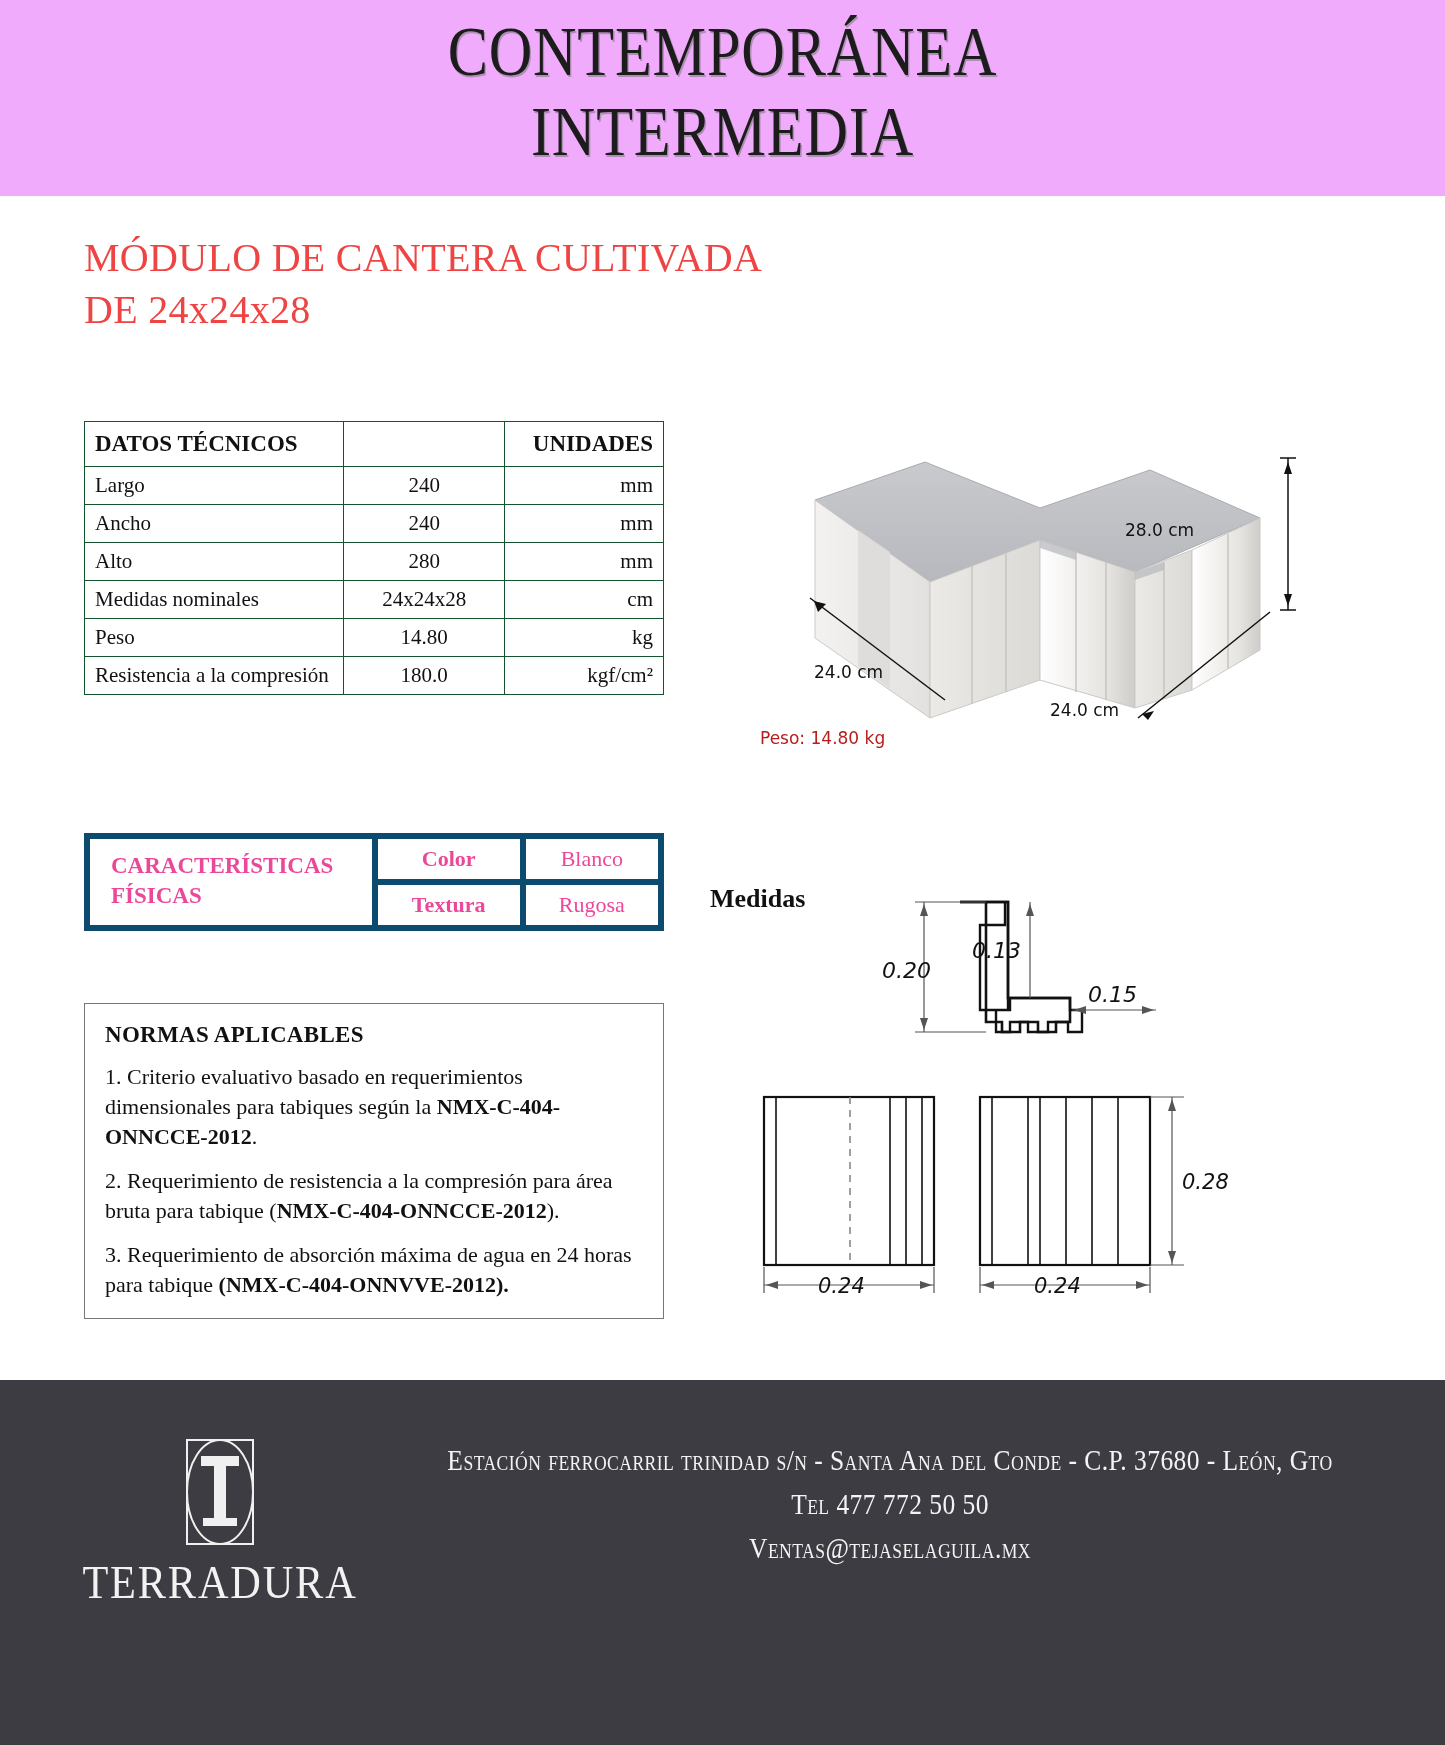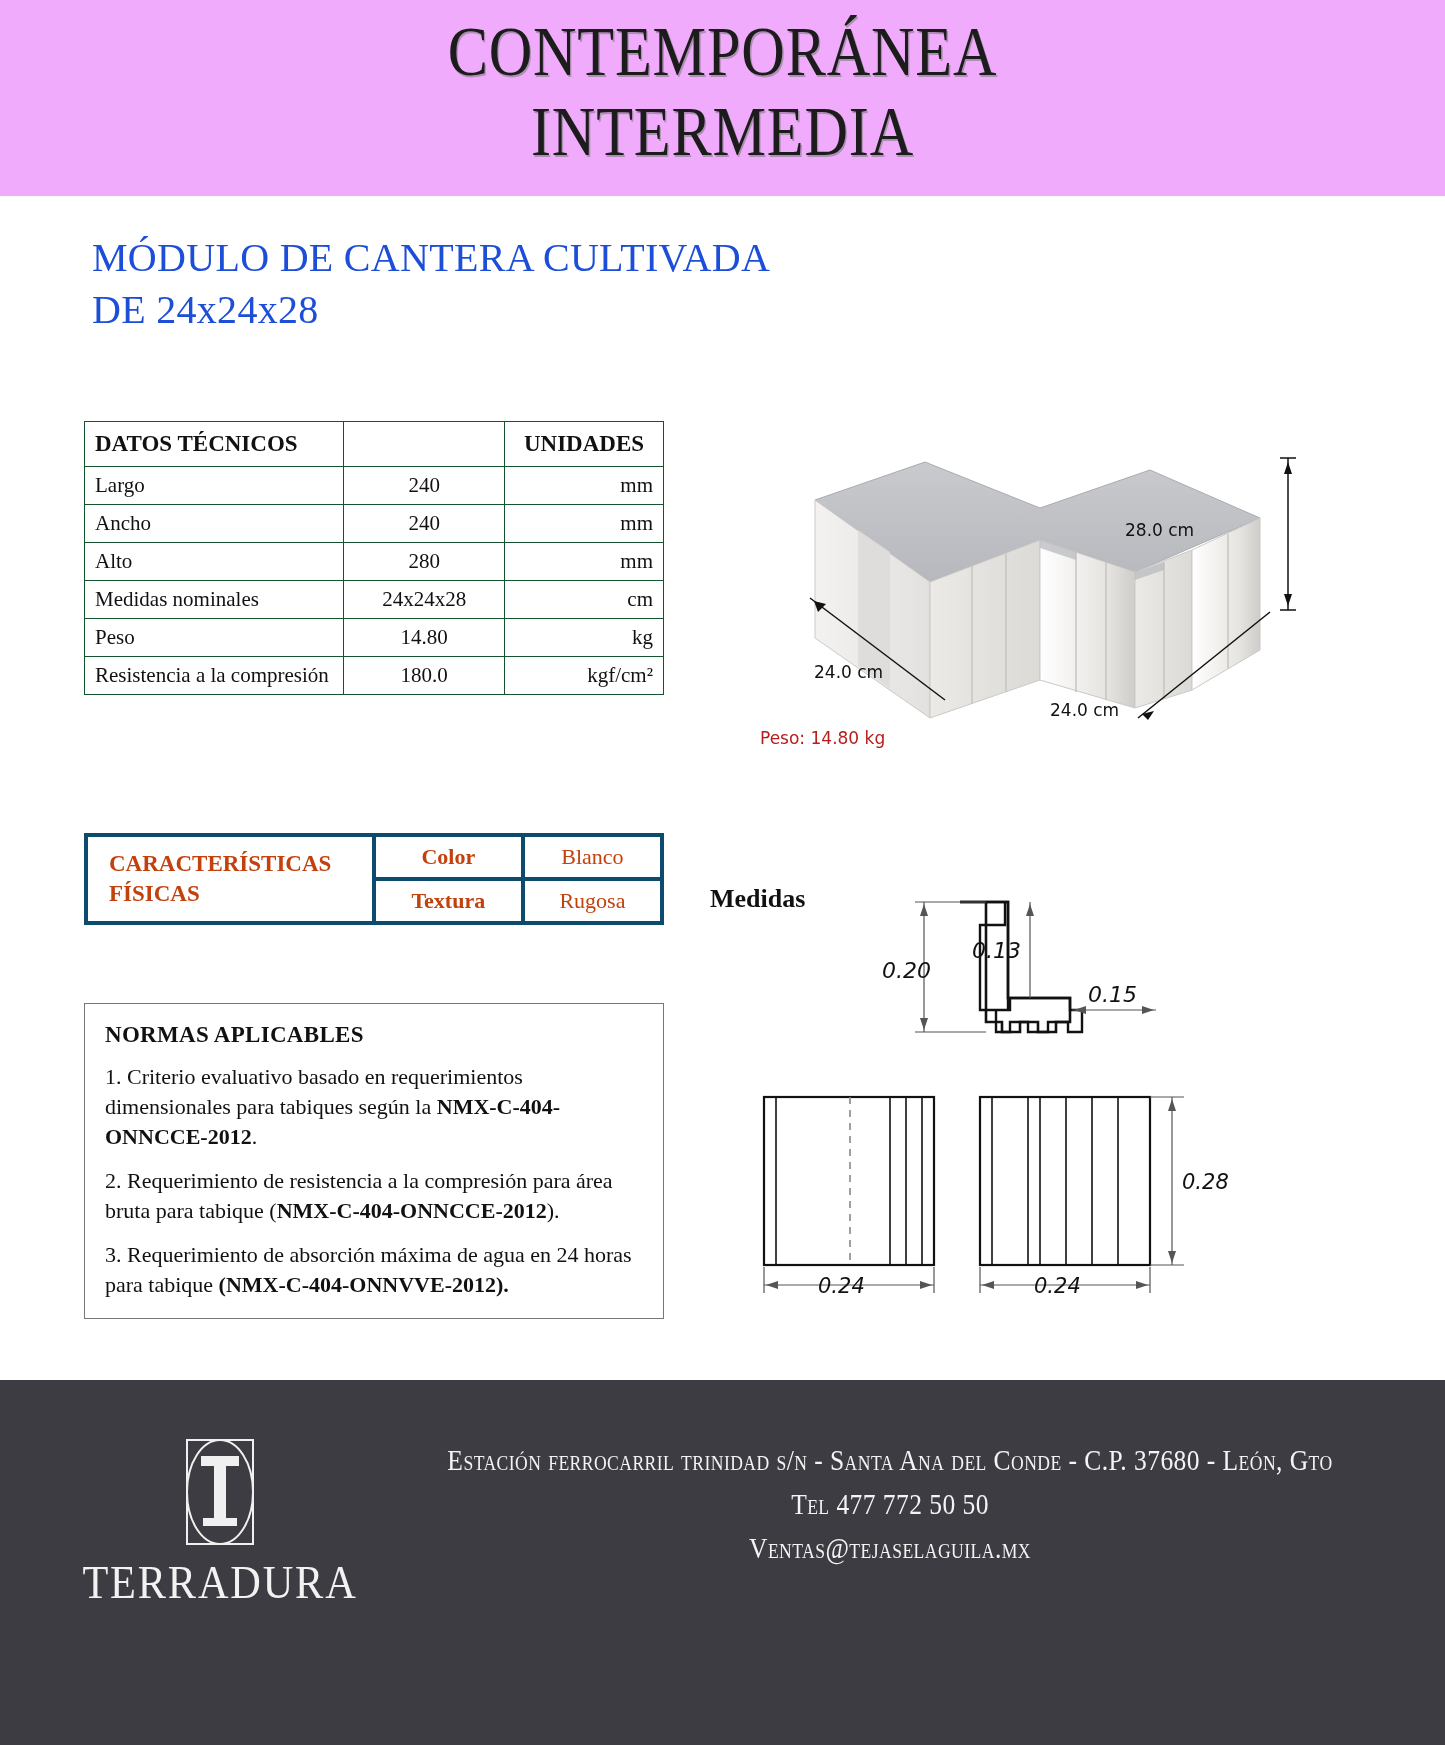--- a/index.html
+++ b/index.html
@@ -35,25 +35,25 @@
     color: #1c1c1c;
     transform: scaleX(0.86);
     transform-origin: center top;
     white-space: pre-line;
     text-shadow: 1.5px 1.5px 0 rgba(120,120,120,0.55);
   }
 
   
   .subtitle {
     position: absolute;
-    left: 92px; top: 232px;
+    left: 84px; top: 232px;
     width: 820px;
     font-size: 40px;
     line-height: 52px;
-    color: #1d4ed8;
+    color: #ef4444;
     white-space: pre-line;
     letter-spacing: 0.3px;
   }
 
   
   .tech-table {
     position: absolute;
     left: 84px; top: 421px;
     width: 580px;
     border-collapse: collapse;
@@ -67,33 +67,33 @@
   }
   .tech-table .c-label { width: 278px; text-align: left; }
   .tech-table .c-value { width: 158px; text-align: center; }
   .tech-table .c-unit  { width: 144px; text-align: right; }
   .tech-table .hdr td {
     font-weight: bold;
     font-size: 23px;
     padding-top: 9px;
     padding-bottom: 9px;
   }
-  .tech-table .hdr .c-unit { text-align: center; }
+  .tech-table .hdr .c-unit { }
 
   
   .char-table {
     position: absolute;
     left: 84px; top: 833px;
     width: 580px;
     border-collapse: collapse;
     font-size: 21px;
   }
   .char-table td {
-    border: 4px solid #0c4a6e;
-    color: #c2410c;
+    border: 6px solid #0c4a6e;
+    color: #ec4899;
     padding: 7px 21px;
   }
   .char-title {
     width: 278px;
     font-weight: bold;
     font-size: 23px;
     line-height: 30px;
     vertical-align: top;
     white-space: pre-line;
     padding-top: 12px !important;

